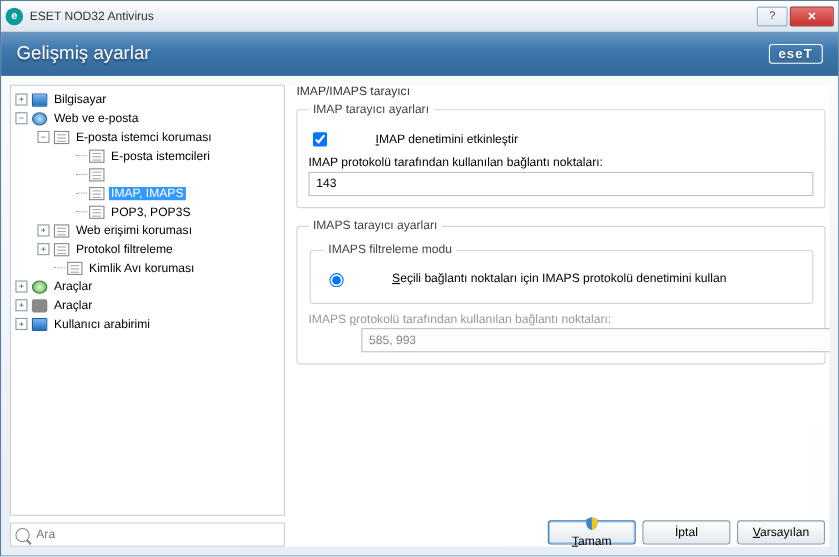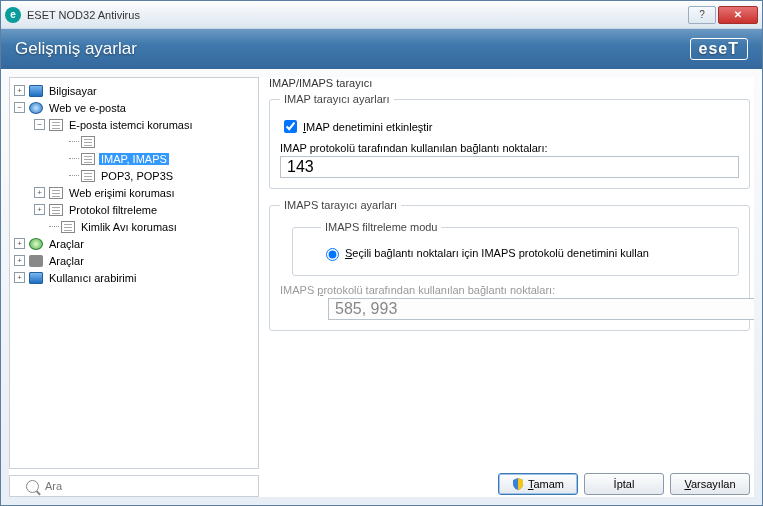--- a/index.html
+++ b/index.html
@@ -5,56 +5,56 @@
   * { box-sizing: border-box; }
   body { margin: 0; padding: 0; font-family: "Segoe UI", Tahoma, sans-serif; font-size: 11px; background: #fff; user-select: none; }
   .window { width: 763px; height: 506px; border: 1px solid #5a7fa0; background: linear-gradient(to bottom, #fdfdfd, #e8eef5); position: relative; display: flex; flex-direction: column; }
   .titlebar { height: 28px; background: linear-gradient(to bottom, #fdfdfd 0%, #ecf1f7 50%, #dde6ef 100%); display: flex; align-items: center; padding: 0 4px; border-bottom: 1px solid #c9d6e4; }
   .app-icon { width: 16px; height: 16px; background: #0a9b9b; border-radius: 50%; color: #fff; display: inline-flex; align-items: center; justify-content: center; font-weight: bold; font-size: 10px; margin-right: 6px; }
   .title-text { font-size: 11px; color: #333; flex: 1; }
   .winbtns { display: flex; gap: 2px; }
   .winbtn { width: 28px; height: 18px; border: 1px solid #9aaec0; background: linear-gradient(to bottom, #f6f9fc, #dfe8f1); border-radius: 2px; display: flex; align-items: center; justify-content: center; font-size: 10px; color: #444;}
   .winbtn.close { width: 40px; background: linear-gradient(to bottom, #e57373, #c9302c); border-color:#a32e2e; color: #fff; font-weight: bold; }
   .header-band { height: 40px; background: linear-gradient(to bottom, #6b99c4, #3f78ac 40%, #34689d); display: flex; align-items: center; padding: 0 14px; color: #fff; font-size: 17px; font-weight: normal; text-shadow: 0 1px 2px rgba(0,0,0,0.4); }
-  .header-band .logo { margin-left: auto; border: 1px solid #fff; border-radius: 3px; padding: 1px 8px; font-size: 16px; font-weight: bold; letter-spacing: 1px; }
+  .header-band .logo { margin-left: auto; border: 1px solid #fff; border-radius: 3px; padding: 1px 8px; font-size: 12px; font-weight: bold; letter-spacing: 1px; }
   .content { flex: 1; display: flex; background: #fff; margin: 8px; border: 0; gap: 6px; min-height: 0;}
   .left-pane { width: 250px; display: flex; flex-direction: column; }
   .tree-wrap { flex: 1; border: 1px solid #c9d0d8; background: #fff; overflow: auto; padding: 4px 0; }
   .tree-node { display: flex; align-items: center; height: 17px; white-space: nowrap; }
   .tree-label { padding: 0 2px; }
   .tree-label.selected { background: #3399ff; color: #fff; }
   .exp { width: 11px; height: 11px; border: 1px solid #8a9aa9; background: #fff; display: inline-flex; align-items: center; justify-content: center; font-size: 8px; line-height: 1; margin-right: 4px; color:#555; }
   .exp.blank { border: none; background: transparent; }
   .dots { display:inline-block; width:10px; border-top:1px dotted #999; margin-right:2px; vertical-align: middle;}
   .ticon { width: 14px; height: 12px; display: inline-block; margin-right: 4px; vertical-align: middle; }
   .ic-monitor { background: linear-gradient(#7ab6ef,#1e6fbf); border:1px solid #2160a0; border-radius:1px;}
   .ic-globe { background: radial-gradient(circle,#bfe4ff,#2b78c2); border-radius:50%; border:1px solid #2160a0;}
   .ic-page { background:#fff; border:1px solid #888; position:relative;}
   .ic-page::after{content:"";position:absolute;top:2px;left:2px;right:2px;height:1px;background:#aaa;box-shadow:0 3px 0 #aaa, 0 6px 0 #aaa;}
   .ic-sync { background: radial-gradient(circle,#e1fcc7,#4caf50); border-radius:50%; border:1px solid #2e7d32;}
   .ic-tool { background:#888; border-radius:2px;}
-  .search-row { margin-top: 6px; height: 22px; border: 1px solid #c9d0d8; display: flex; align-items: center; padding: 0 16px; background:#fff;}
+  .search-row { margin-top: 6px; height: 22px; border: 1px solid #c9d0d8; display: flex; align-items: center; padding: 0 4px; background:#fff;}
   .search-row .mag { width: 13px; height: 13px; border: 1.5px solid #888; border-radius: 50%; position: relative; margin-right: 4px; flex-shrink:0;}
   .search-row .mag::after { content: ""; position: absolute; width: 5px; height: 1.5px; background: #888; bottom: -2px; right: -3px; transform: rotate(45deg); }
   .search-row input { border: none; outline: none; font-size: 11px; flex: 1; color: #888; background: transparent; }
   .right-pane { flex: 1; display: flex; flex-direction: column;}
   .settings-area { flex: 1; border: 0; padding: 0 4px 4px 4px; overflow:auto;}
   .group-title-top { font-size: 11px; color: #333; margin-bottom: 2px; }
   fieldset { border: 1px solid #cfd6dd; border-radius: 3px; margin: 4px 0 10px 0; padding: 8px 10px 10px 10px; }
   legend { padding: 0 4px; color: #444; }
-  .row { margin: 4px 0; display:flex; align-items:center; }
+  .row { margin: 4px 0; display:flex; align-items:center;gap:38px; }
   input[type=checkbox], input[type=radio] { margin-right: 6px; }
   .field-label { margin: 6px 0 2px 0; }
-  .text-input { width: 100%; height: 22px; border: 1px solid #b8c2cc; padding: 2px 6px; font-size: 16px; background:#fff; }
+  .text-input { width: 100%; height: 22px; border: 1px solid #b8c2cc; padding: 2px 6px; font-size: 11px; background:#fff; }
   .text-input[disabled] { color: #888; background:#fdfdfd;margin-left:48px; }
   .disabled-text { color: #999; }
-  fieldset.inner { margin: 2px 0 8px 12px; padding-left:28px; padding-right:12px;}
+  fieldset.inner { margin: 2px 0 8px 1px; padding-left:12px; padding-right:12px;}
   .button-bar { display: flex; justify-content: flex-end; gap: 6px; padding: 6px 4px 2px 4px; }
   .btn { min-width: 80px; height: 22px; border: 1px solid #8a9aa9; background: linear-gradient(to bottom, #fdfdfd, #e4e9ef); border-radius: 3px; font-size: 11px; display:flex; align-items:center; justify-content:center; gap:4px; padding:0 8px;}
-  .btn.default { border-color: #3d78b5; box-shadow: 0 0 0 1px #9bc4ea inset; }
+  .btn.default { border-color: #3d78b5; box-shadow: 0 0 0 1px #9bc4ea inset; flex-direction: column; }
   .shield { width:12px; height:12px; display:inline-block; }
   .shield svg{display:block;}
   .u { text-decoration: underline; }
 </style>
 </head>
 <body>
 
 <div class="window">
 
   <div class="titlebar">
@@ -86,20 +86,26 @@
           <span class="ticon ic-globe"></span>
           <span class="tree-label">Web ve e-posta</span>
         </div>
 
         <div class="tree-node" style="padding-left:24px">
           <span class="exp">−</span>
           <span class="ticon ic-page"></span>
           <span class="tree-label">E-posta istemci koruması</span>
         </div>
 
+        <div class="tree-node" style="padding-left:44px">
+          <span class="exp blank"></span>
+            <span class="dots"></span>
+          <span class="ticon ic-page"></span>
+          <span class="tree-label">E-posta istemcileri</span>
+        </div>
 
         <div class="tree-node" style="padding-left:44px">
           <span class="exp blank"></span>
             <span class="dots"></span>
           <span class="ticon ic-page"></span>
         </div>
 
         <div class="tree-node" style="padding-left:44px">
           <span class="exp blank"></span>
             <span class="dots"></span>

